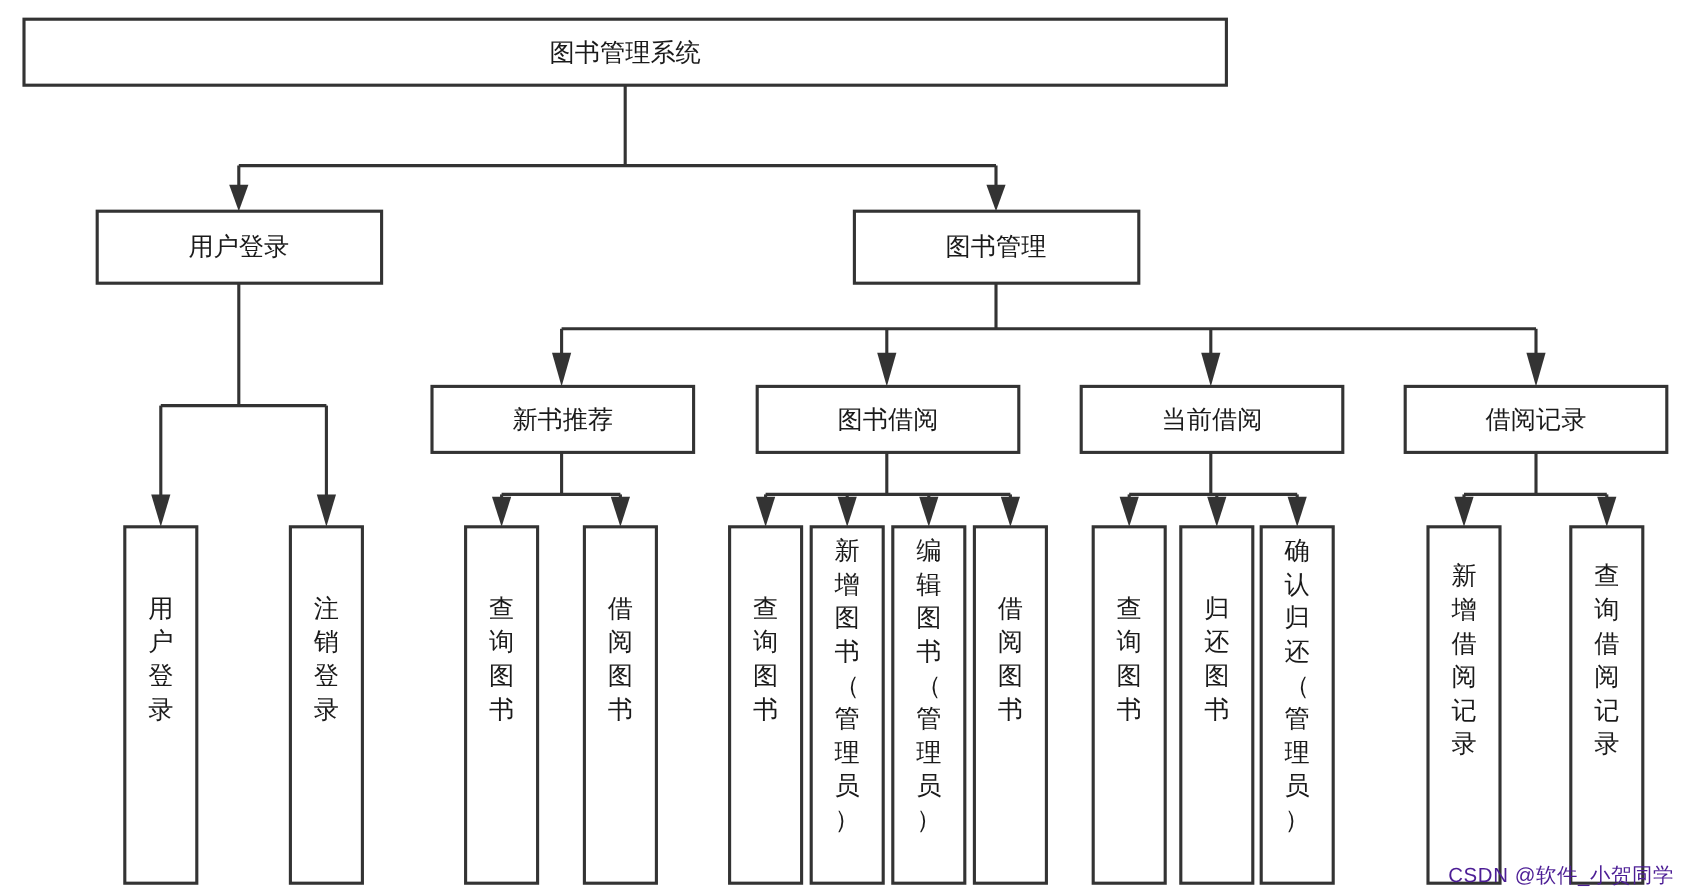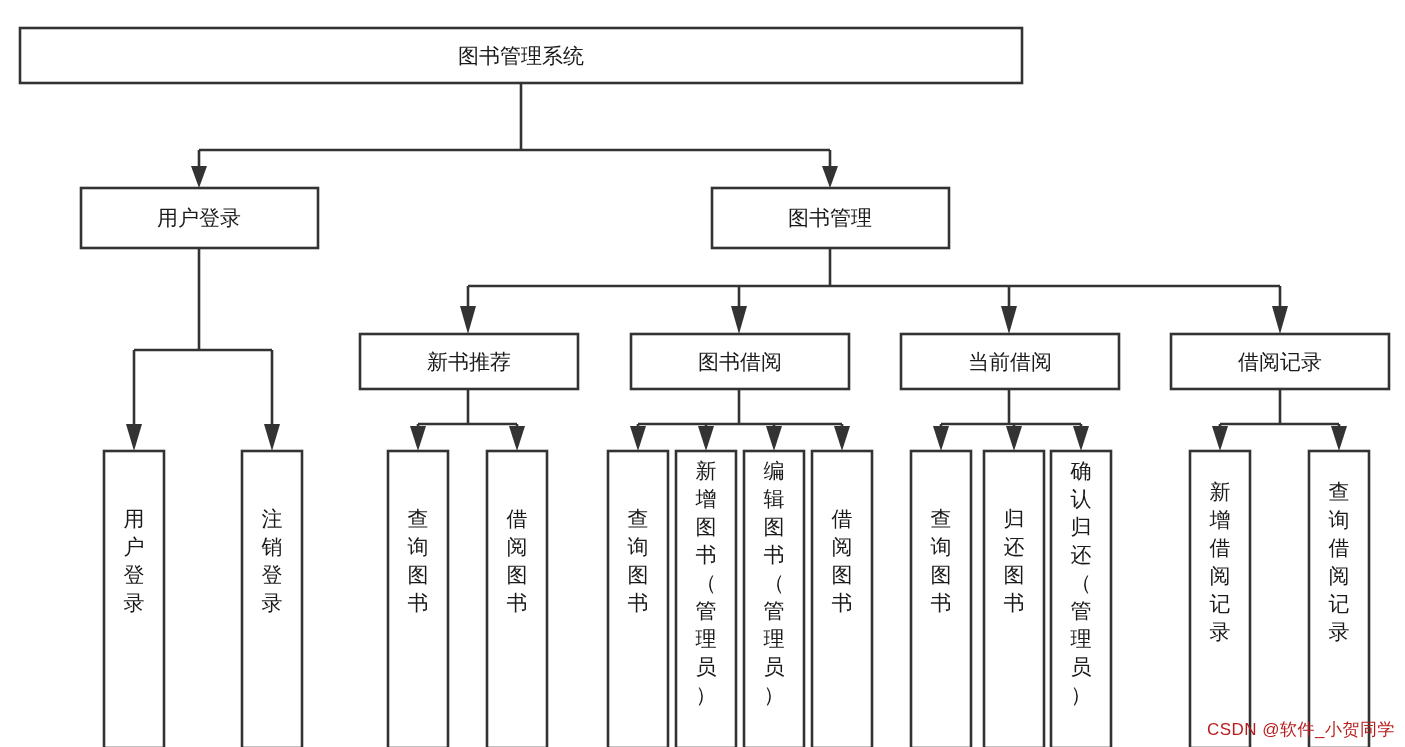--- a/index.html
+++ b/index.html
@@ -9,21 +9,21 @@
   }
   body {
     width: 1405px;
     height: 747px;
     font-family: "Liberation Sans", "DejaVu Sans", sans-serif;
     overflow: hidden;
     position: relative;
   }
   #chart-root {
     position: absolute;
-    top: 16px;
+    top: 4px;
     left: 0;
     width: 1405px;
     height: 592px;
   }
   .node-rect {
     fill: #ffffff;
     stroke: #333333;
     stroke-width: 2.6;
   }
   .edge-line {
@@ -48,21 +48,21 @@
     font-family: "Liberation Sans", "DejaVu Sans", sans-serif;
     font-size: 21px;
     text-anchor: middle;
   }
   .watermark {
     position: absolute;
     right: 10px;
     bottom: 6px;
     font-family: "Liberation Sans", "DejaVu Sans", sans-serif;
     font-size: 17px;
-    color: #b91c1c;
+    color: #4c1d95;
     letter-spacing: 0.5px;
     white-space: nowrap;
     pointer-events: none;
     user-select: none;
   }
 </style>
 </head>
 <body>
 
 <div id="chart-root">

